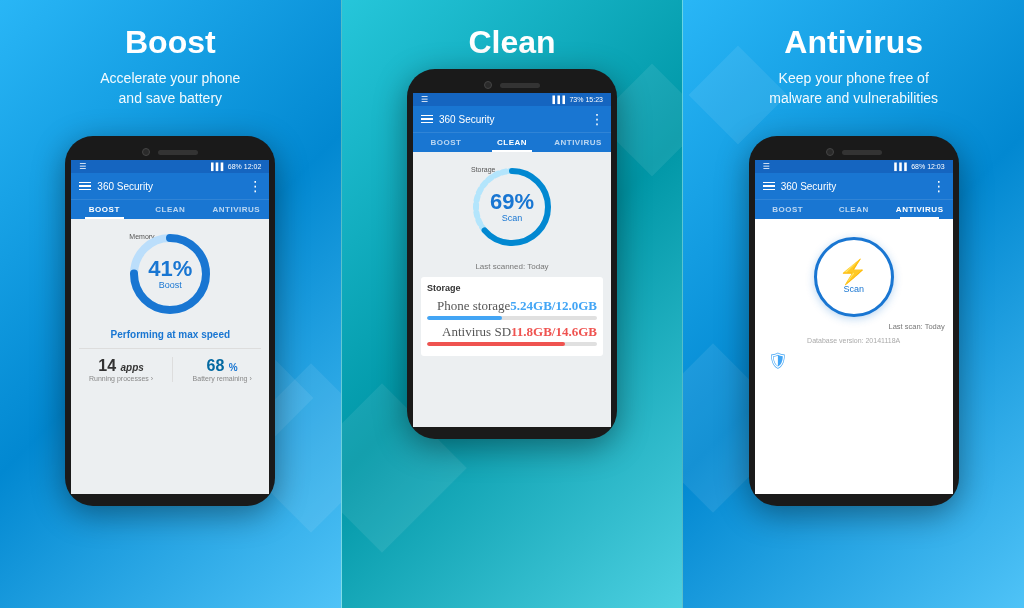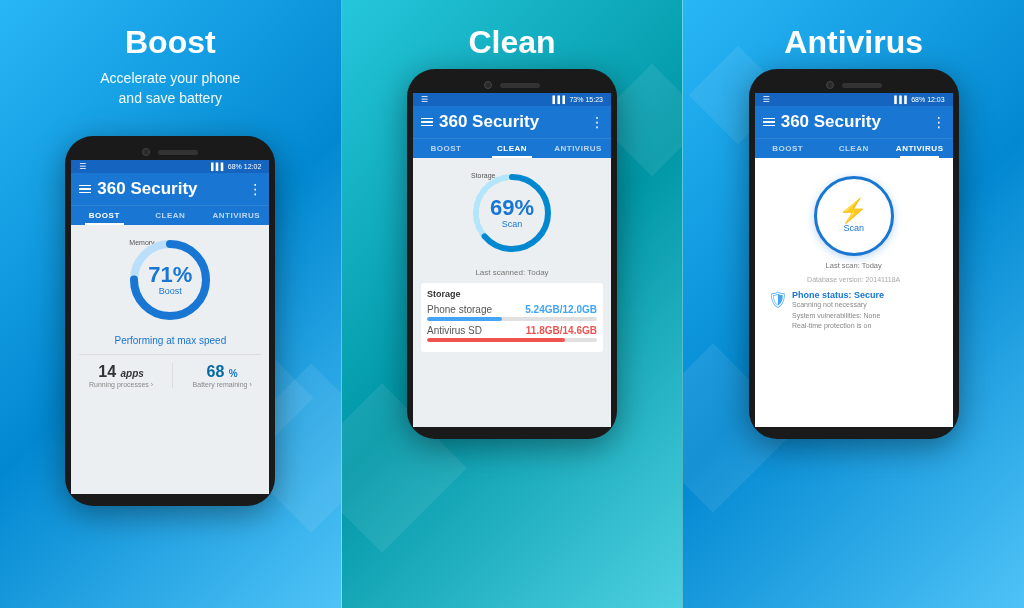--- a/index.html
+++ b/index.html
@@ -130,22 +130,22 @@
     }
     .hamburger span {
       width: 12px;
       height: 1.5px;
       background: white;
       display: block;
     }
 
     .app-title {
       flex: 1;
-      font-size: 17px;
-      font-weight: bold;
+      font-size: 10px;
+      font-weight: normal;
     }
 
     .three-dots {
       font-size: 14px;
       line-height: 1;
       letter-spacing: -1px;
     }
 
     
     .tab-bar {
@@ -235,21 +235,21 @@
       position: absolute;
       top: 4px;
       left: 4px;
       font-size: 7px;
       color: #555;
     }
 
     
     .boost-status {
       font-size: 10px;
-      font-weight: normal;
+      font-weight: bold;
       color: #1976d2;
       margin: 4px 0 8px;
       text-align: left;
     }
 
     .boost-stats {
       display: flex;
       width: 100%;
       justify-content: space-around;
       border-top: 1px solid #ddd;
@@ -294,24 +294,25 @@
       color: #333;
       margin-bottom: 5px;
     }
 
     .storage-row {
       margin-bottom: 4px;
     }
 
     .storage-row-header {
       display: flex;
-      justify-content: space-between;
-      font-size: 10px;
+      justify-content: flex-end;
+      font-size: 13px;
       color: #555;
       margin-bottom: 2px;
+      font-family: Liberation Serif, serif;
     }
 
     .storage-bar-bg {
       height: 4px;
       background: #e0e0e0;
       border-radius: 2px;
       overflow: hidden;
     }
 
     .storage-bar-fill {
@@ -345,21 +346,21 @@
 
     .scan-text {
       font-size: 9px;
       color: #1976d2;
     }
 
     .av-info {
       width: 100%;
       font-size: 7.5px;
       color: #777;
-      text-align: center;
+      text-align: right;
       line-height: 1.5;
       margin-bottom: 4px;
     }
 
     .av-info-small {
       font-size: 7px;
       color: #aaa;
       text-align: center;
       line-height: 1.4;
     }
@@ -451,21 +452,21 @@
         <div class="tab">ANTIVIRUS</div>
       </div>
       <div class="screen-content">
         <div class="gauge-container">
           <span class="gauge-memory-label">Memory</span>
           <svg class="gauge-svg" width="90" height="90" viewBox="0 0 90 90">
             <circle cx="45" cy="45" r="36" fill="none" stroke="#bbdefb" stroke-width="8" stroke-dasharray="226" stroke-dashoffset="0" stroke-linecap="round"></circle>
             <circle cx="45" cy="45" r="36" fill="none" stroke="#1976d2" stroke-width="8" stroke-dasharray="226" stroke-dashoffset="56" stroke-linecap="round"></circle>
           </svg>
           <div class="gauge-center">
-            <span class="gauge-percent">71%</span>
+            <span class="gauge-percent">41%</span>
             <span class="gauge-label">Boost</span>
           </div>
         </div>
         <div class="boost-status">Performing at max speed</div>
         <div class="boost-stats">
           <div class="stat-item">
             <div>
               <span style="font-size:16px;font-weight:bold;color:#333;">14</span>
               <span style="font-size:10px;font-weight:bold;color:#333;font-style:italic;">apps</span>
             </div>
@@ -557,20 +558,21 @@
       </div>
     </div>
   </div>
 </div>
 
 <div class="panel panel-antivirus">
   <div class="bg-diamond bg-diamond-1"></div>
   <div class="bg-diamond bg-diamond-2"></div>
 
   <div class="panel-title">Antivirus</div>
+  <div class="panel-subtitle">Keep your phone free of<br>malware and vulnerabilities</div>
 
   <div class="phone">
     <div class="phone-top-bar">
       <div class="phone-camera"></div>
       <div class="phone-speaker"></div>
     </div>
     <div class="phone-screen">
       <div class="status-bar">
         <span>☰</span>
         <div class="status-icons">
@@ -597,23 +599,17 @@
         <div class="scan-circle">
           <span class="scan-bolt">⚡</span>
           <span class="scan-text">Scan</span>
         </div>
         <div class="av-info">
           <div>Last scan: Today</div>
         </div>
         <div class="av-info-small">Database version: 20141118A</div>
         <div class="av-status-row">
           <span class="av-status-icon">🛡</span>
-          <div class="av-status-text">
-            <div class="av-status-secure">Phone status: Secure</div>
-            <div class="av-status-detail">Scanning not necessary</div>
-            <div class="av-status-detail">System vulnerabilities: None</div>
-            <div class="av-status-detail">Real-time protection is on</div>
-          </div>
         </div>
       </div>
     </div>
   </div>
 </div>
 
 </body></html>

